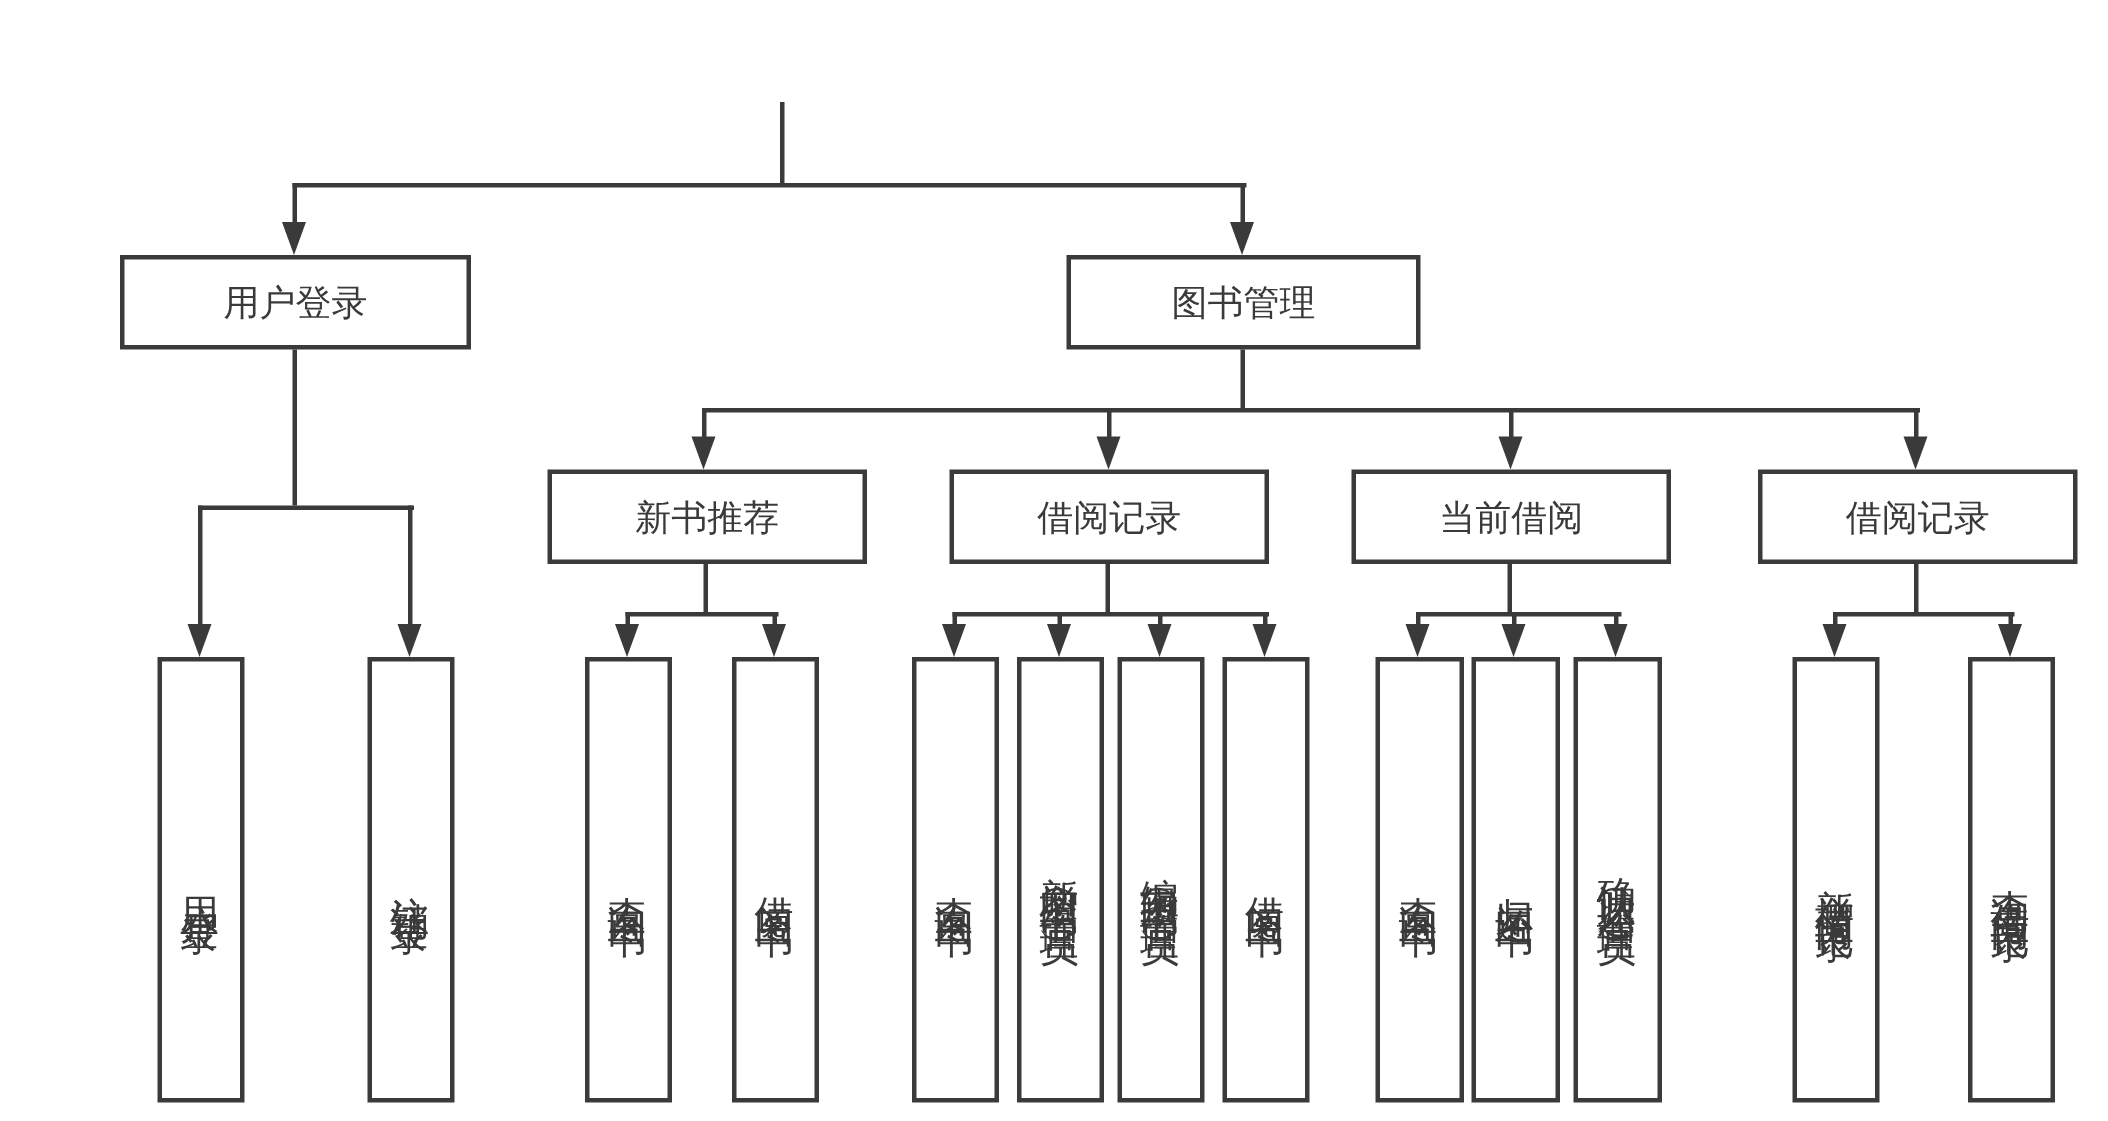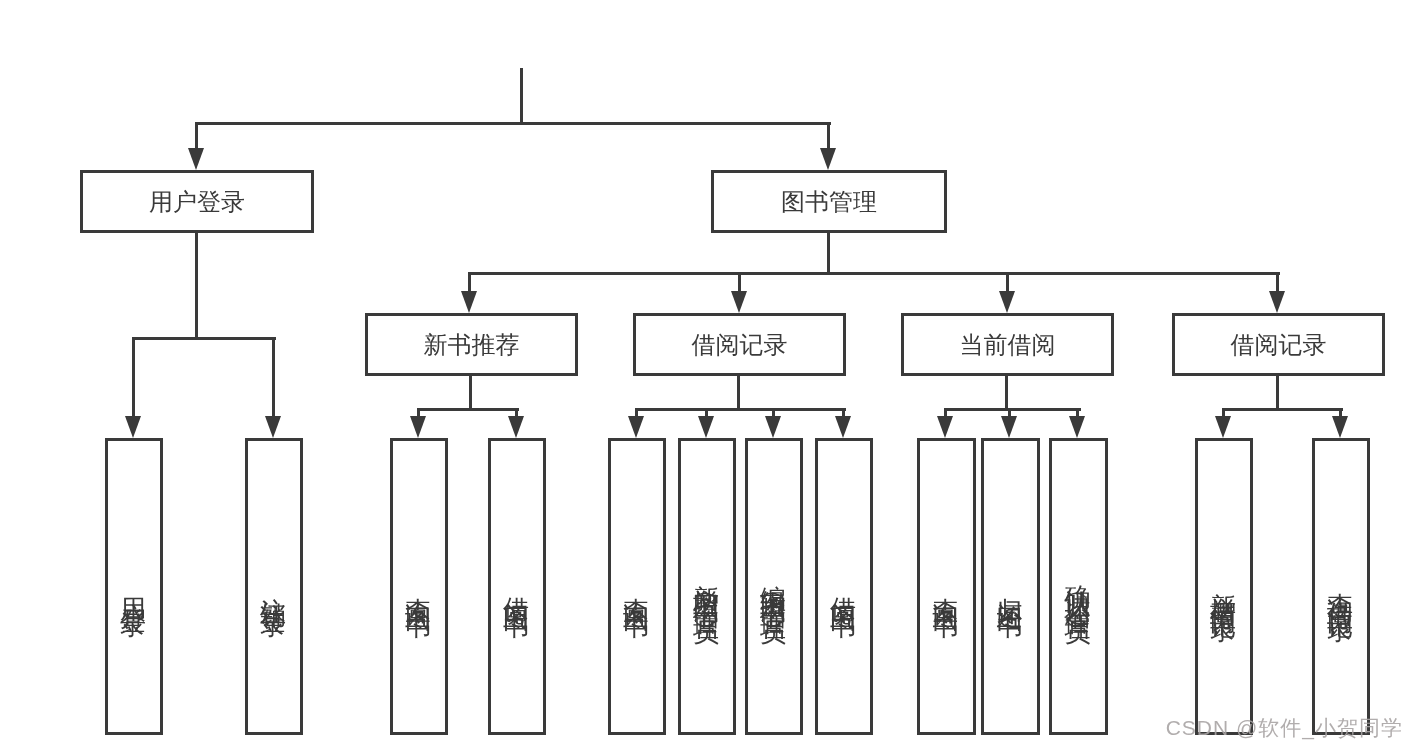--- a/index.html
+++ b/index.html
@@ -142,15 +142,14 @@
     <span>确认归还（管理员）</span>
   </div>
 
   <div class="leaf" style="left:1195px;top:438px;width:58px;height:297px;">
     <span>新增借阅记录</span>
   </div>
   <div class="leaf" style="left:1312px;top:438px;width:58px;height:297px;">
     <span>查询借阅记录</span>
   </div>
 
-  <div class="watermark">CSDN @软件_小贺同学</div>
 
 </div>
 
 </body></html>

